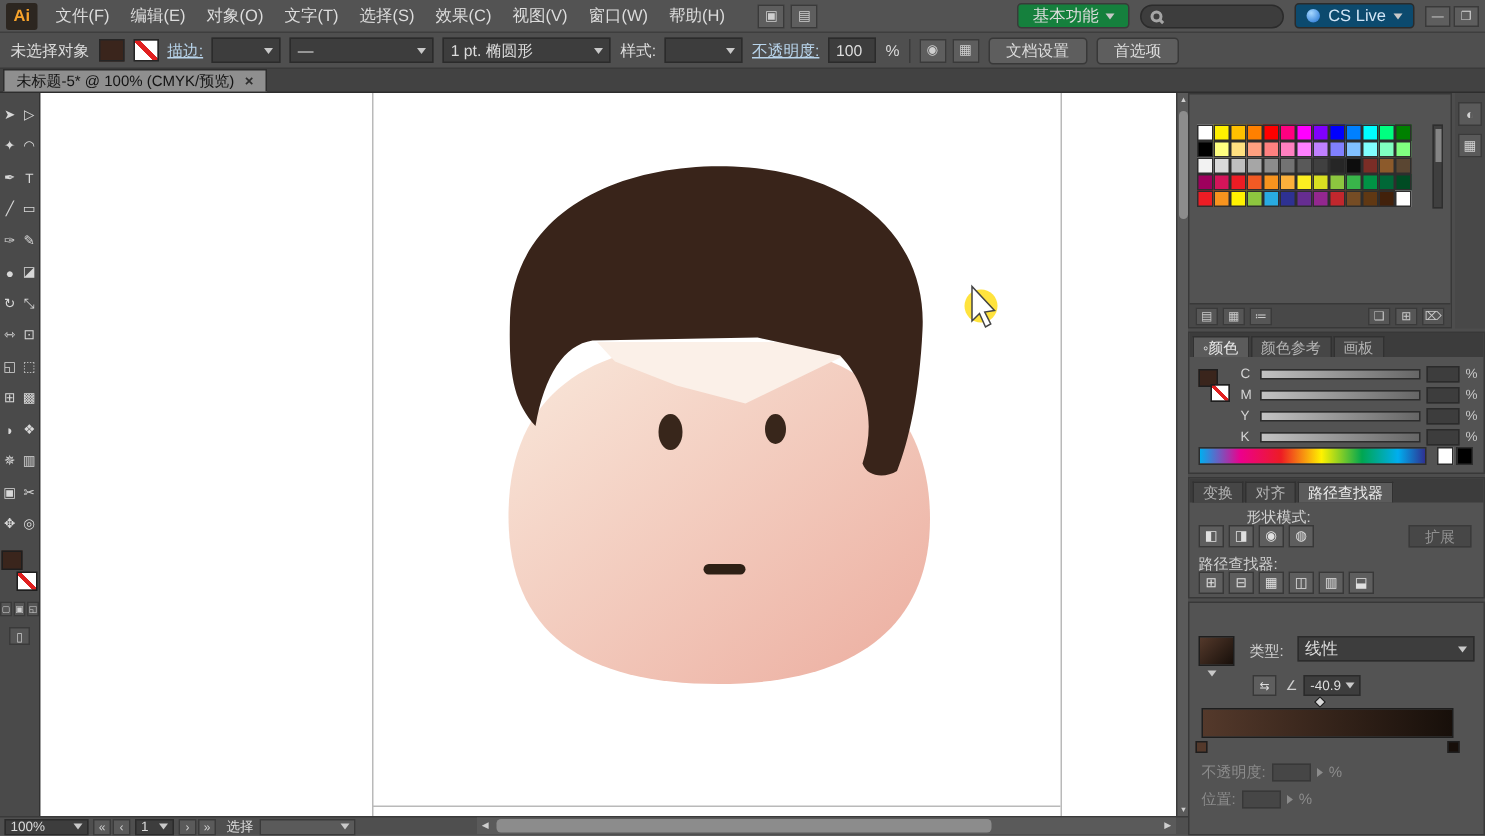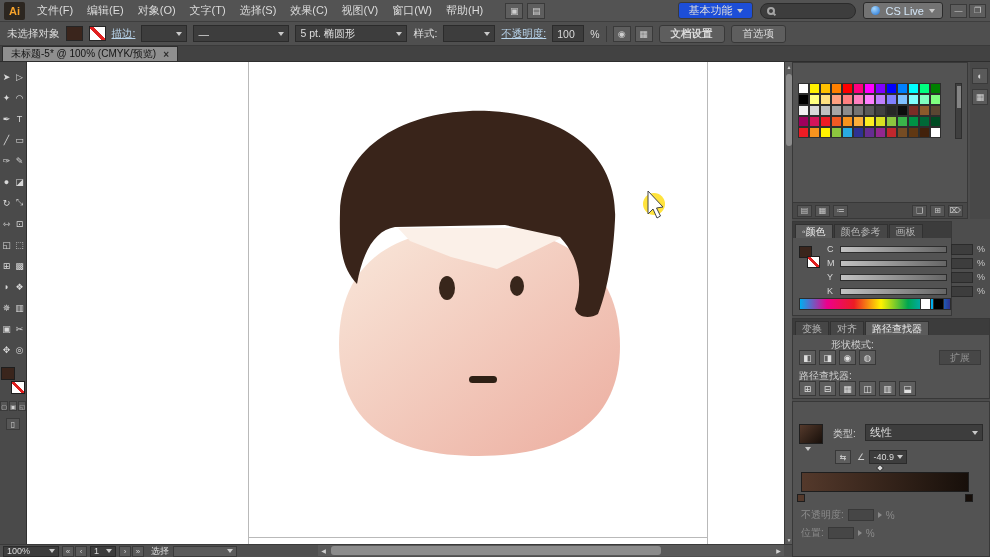--- a/index.html
+++ b/index.html
@@ -11,31 +11,31 @@
   
   .menubar { position:absolute; left:0; top:0; width:990px; height:22px; background:#535353;
              border-bottom:1px solid #3e3e3e; display:flex; align-items:center; gap:1px; padding:0 4px; }
   .logo { width:21px; height:18px; background:#2c2620; color:#f7a32b; font-weight:bold; font-size:11px;
           display:flex; align-items:center; justify-content:center; border-radius:2px; margin-right:4px; }
   .menu-item { padding:2px 7px; white-space:nowrap; }
   .mb-mid { display:flex; gap:4px; margin-left:14px; }
   .doc-icon,.ctl-icon { width:18px; height:16px; background:#5e5e5e; border:1px solid #3a3a3a; color:#cfcfcf;
              font-size:9px; display:flex; align-items:center; justify-content:center; }
   .mb-right { margin-left:auto; display:flex; align-items:center; gap:7px; }
-  .workspace-btn { display:flex; align-items:center; gap:5px; background:#1d4ed8; border:1px solid #3a3a3a;
+  .workspace-btn { display:flex; align-items:center; gap:5px; background:#15803d; border:1px solid #3a3a3a;
                    border-radius:3px; height:17px; padding:0 9px; }
   .caret { width:0; height:0; border-left:3px solid transparent; border-right:3px solid transparent;
            border-top:4px solid #c9c9c9; display:inline-block; }
   .searchbox { display:flex; align-items:center; gap:5px; background:#3d3d3d; border:1px solid #2b2b2b;
                border-radius:9px; height:16px; width:96px; padding:0 6px; }
   .search-icon { width:8px; height:8px; border:2px solid #a5a5a5; border-radius:50%; position:relative; flex:none; }
   .search-icon::after { content:""; position:absolute; width:4px; height:2px; background:#a5a5a5;
                         transform:rotate(45deg); right:-3px; bottom:-2px; }
   .search-field { flex:1; height:12px; }
-  .cslive { display:flex; align-items:center; gap:5px; background:#737373; border:1px solid #2b2b2b;
+  .cslive { display:flex; align-items:center; gap:5px; background:#0c4a6e; border:1px solid #2b2b2b;
             border-radius:3px; height:17px; padding:0 7px; color:#d3e6f7; }
   .cs-dot { width:9px; height:9px; border-radius:50%; background:radial-gradient(circle at 35% 30%,#a6d8ff,#1d6fd1); }
   .win-btn { width:17px; height:14px; background:#5e5e5e; border:1px solid #3a3a3a; font-size:8px; color:#d5d5d5;
              display:flex; align-items:center; justify-content:center; }
 
   
   .controlbar { position:absolute; left:0; top:22px; width:990px; height:24px; background:#4f4f4f;
                 border-bottom:1px solid #3a3a3a; display:flex; align-items:center; gap:6px;
                 padding:0 7px; font-size:10.5px; }
   .swatch-btn { width:17px; height:15px; border:1px solid #252525; position:relative; flex:none; }
@@ -123,21 +123,21 @@
   .panel-footer { position:absolute; left:0; bottom:0; width:100%; height:16px; background:#484848;
                   border-top:1px solid #383838; display:flex; align-items:center; gap:3px; padding:0 4px; }
   .pf-icon { font-size:8px; color:#cacaca; width:15px; height:12px; background:#565656; border:1px solid #3a3a3a;
              display:flex; align-items:center; justify-content:center; }
   .pf-spacer { flex:1; }
   .dock { position:absolute; left:178px; top:0; width:20px; height:157px; background:#484848;
           display:flex; flex-direction:column; align-items:center; gap:5px; padding-top:6px; }
   .dock-icon { width:16px; height:16px; background:#5a5a5a; border:1px solid #3a3a3a; font-size:9px;
                color:#d3d3d3; display:flex; align-items:center; justify-content:center; }
 
-  .panel-color { top:159px; width:160px; height:95px; }
+  .panel-color { top:159px; width:198px; height:95px; }
   .color-proxy { position:absolute; left:6px; top:24px; width:24px; height:26px; }
   .cp-fill { position:absolute; left:0; top:0; width:13px; height:12px; border:1px solid #1e1e1e; }
   .cp-stroke { position:absolute; left:8px; top:10px; width:13px; height:12px; border:1px solid #1e1e1e; }
   #color-sliders { position:absolute; left:34px; top:20px; width:158px; }
   .slider-row { display:flex; align-items:center; gap:4px; height:14px; }
   .ch-label { width:9px; font-size:9px; color:#d5d5d5; }
   .track { flex:1; height:7px; background:linear-gradient(to right,#c2c2c2,#666666); border:1px solid #2d2d2d; }
   .val-box { width:22px; height:11px; background:#3d3d3d; border:1px solid #2b2b2b; }
   .pct { font-size:9px; color:#c9c9c9; }
   .spectrum { position:absolute; left:6px; bottom:5px; width:152px; height:12px; border:1px solid #2d2d2d;
@@ -231,39 +231,39 @@
     <span class="link-label">描边:</span>
     <span class="combo" style="width:46px;">
         <span></span>
         <span class="caret"></span>
       </span>
     <span class="combo" style="width:96px;">
       <span>—</span>
       <span class="caret"></span>
     </span>
     <span class="combo" style="width:112px;">
-      <span>5 pt. 椭圆形</span>
+      <span>1 pt. 椭圆形</span>
       <span class="caret"></span>
     </span>
     <span class="plain-label">样式:</span>
     <span class="combo" style="width:52px;">
         <span></span>
         <span class="caret"></span>
       </span>
     <span class="link-label">不透明度:</span>
     <span class="combo" style="width:32px;">
       <span>100</span>
     </span>
     <span class="plain-label">%</span>
     <span class="sep"></span>
     <span id="control-icons" style="display:flex;gap:4px;">
         <span class="ctl-icon">◉</span>
         <span class="ctl-icon">▦</span>
       </span>
-    <button class="bar-btn" style="color:#dcdcdc;font-size:10.5px;font-weight:bold;">文档设置</button>
+    <button class="bar-btn" style="color:#dcdcdc;font-size:10.5px;">文档设置</button>
     <button class="bar-btn" style="color:#dcdcdc;font-size:10.5px;">首选项</button>
   </div>
 
   <div class="tabbar">
     <div class="doc-tab">
       <span>未标题-5* @ 100% (CMYK/预览)</span>
       <span class="tab-close">×</span>
     </div>
   </div>
 

